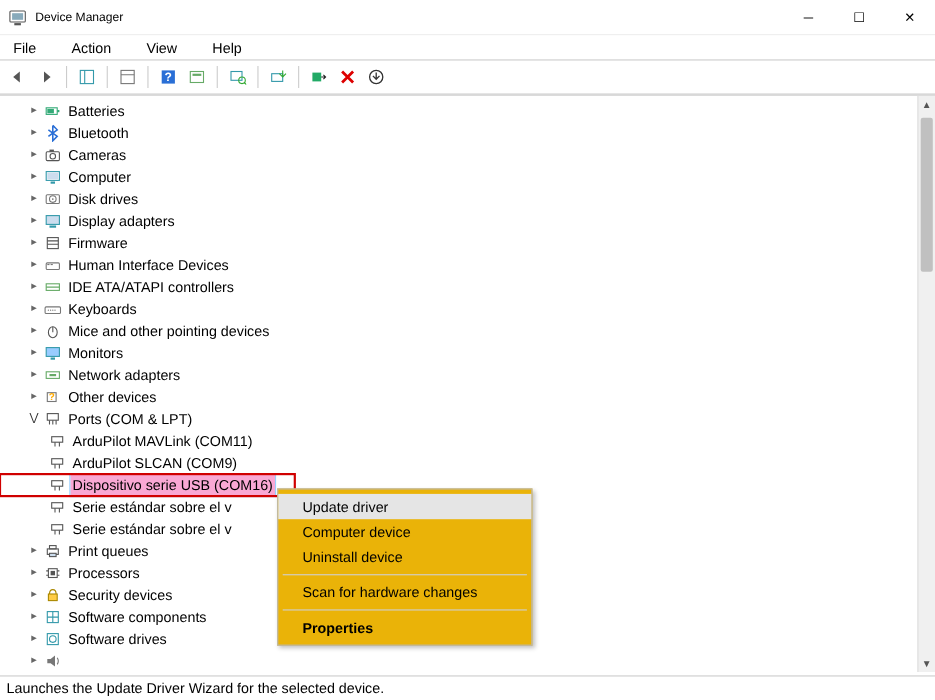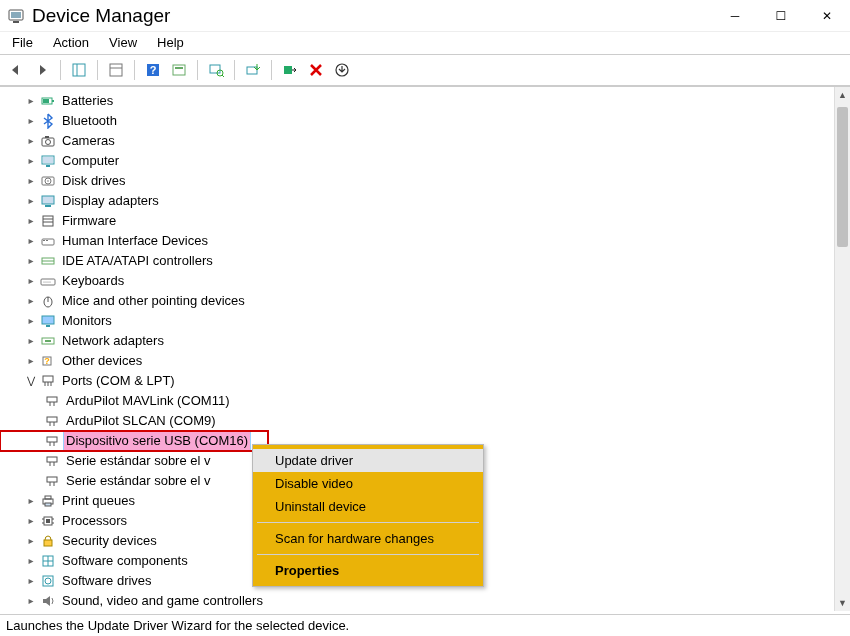--- a/index.html
+++ b/index.html
@@ -21,37 +21,37 @@
     align-items: center;
     height: 32px;
     padding-left: 8px;
     border-bottom: 1px solid #eee;
   }
   .titlebar .app-icon {
     width: 16px; height: 16px;
     display: inline-flex; align-items: center; justify-content: center;
     margin-right: 8px;
   }
-  .titlebar .title { flex: 0 0 auto; font-size: 19px; }
+  .titlebar .title { flex: 0 0 auto; font-size: 11px; }
   .titlebar .spacer { flex: 1; }
   .win-controls { display: flex; }
   .win-btn {
     width: 46px; height: 32px;
     display: flex; align-items: center; justify-content: center;
     font-family: "Segoe UI Symbol", sans-serif;
     font-size: 12px;
   }
 
   
   .menubar {
     display: flex;
-    gap: 4px;
+    gap: 16px;
     padding: 2px 4px;
     height: 22px;
-    align-items: flex-end;
+    align-items: center;
   }
   .menubar .menu-item { padding: 2px 8px; }
 
   
   .toolbar {
     display: flex;
     align-items: center;
     padding: 2px 4px;
     gap: 2px;
     border-top: 1px solid #ccc;
@@ -575,28 +575,27 @@
     </div>
 
     <div class="node indent-1">
       <span class="arrow">▸</span>
       <span class="dev-icon">
           <svg viewBox="0 0 16 16">
             <path d="M3 6 L6 6 L10 3 L10 13 L6 10 L3 10 Z" fill="#777"></path>
             <path d="M12 5 Q14 8 12 11" fill="none" stroke="#777"></path>
           </svg>
         </span>
-      <span class="node-label">Sound, video and game controllers</span>
     </div>
 
   </div>
 
   <div class="context-menu" style="left:252px; top:357px; width:232px;">
     <div class="cm-item hover">Update driver</div>
-    <div class="cm-item">Disable video</div>
+    <div class="cm-item">Computer device</div>
     <div class="cm-item">Uninstall device</div>
     <div class="cm-sep"></div>
     <div class="cm-item">Scan for hardware changes</div>
     <div class="cm-sep"></div>
     <div class="cm-item bold">Properties</div>
   </div>
   <div class="cm-highlight" style="left:256px; top:360px; width:100px; height:22px;"></div>
 
   <div class="vscroll">
     <div class="arrow-btn arrow-top">▲</div>

